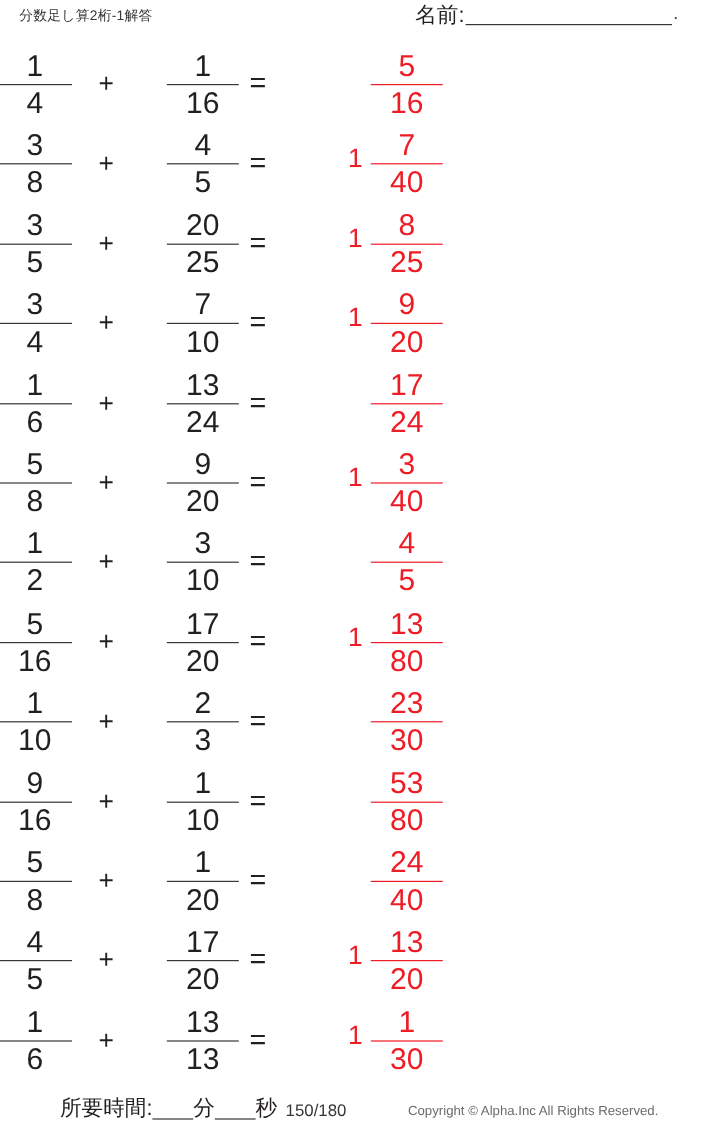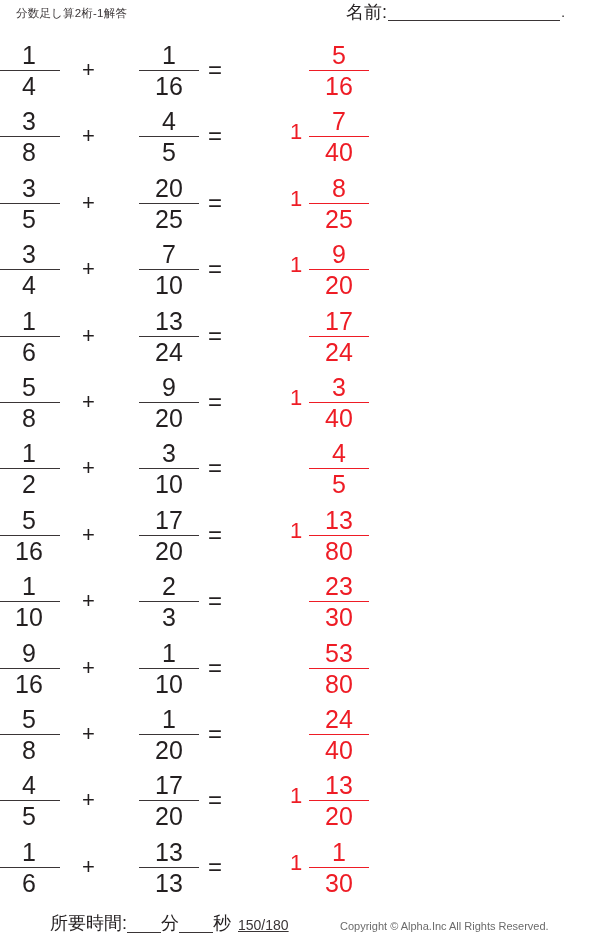--- a/index.html
+++ b/index.html
@@ -177,21 +177,20 @@
     height: 21px;
     vertical-align: -4px;
   }
   #page-count {
     position: absolute;
     left: 238px;
     top: 8px;
     font-size: 14px;
     color: #3a3536;
     line-height: 18px;
-    text-decoration: underline;
   }
   #copyright {
     position: absolute;
     left: 340px;
     top: 10px;
     font-size: 11px;
     color: #6b6b6b;
     white-space: nowrap;
     line-height: 16px;
   }

